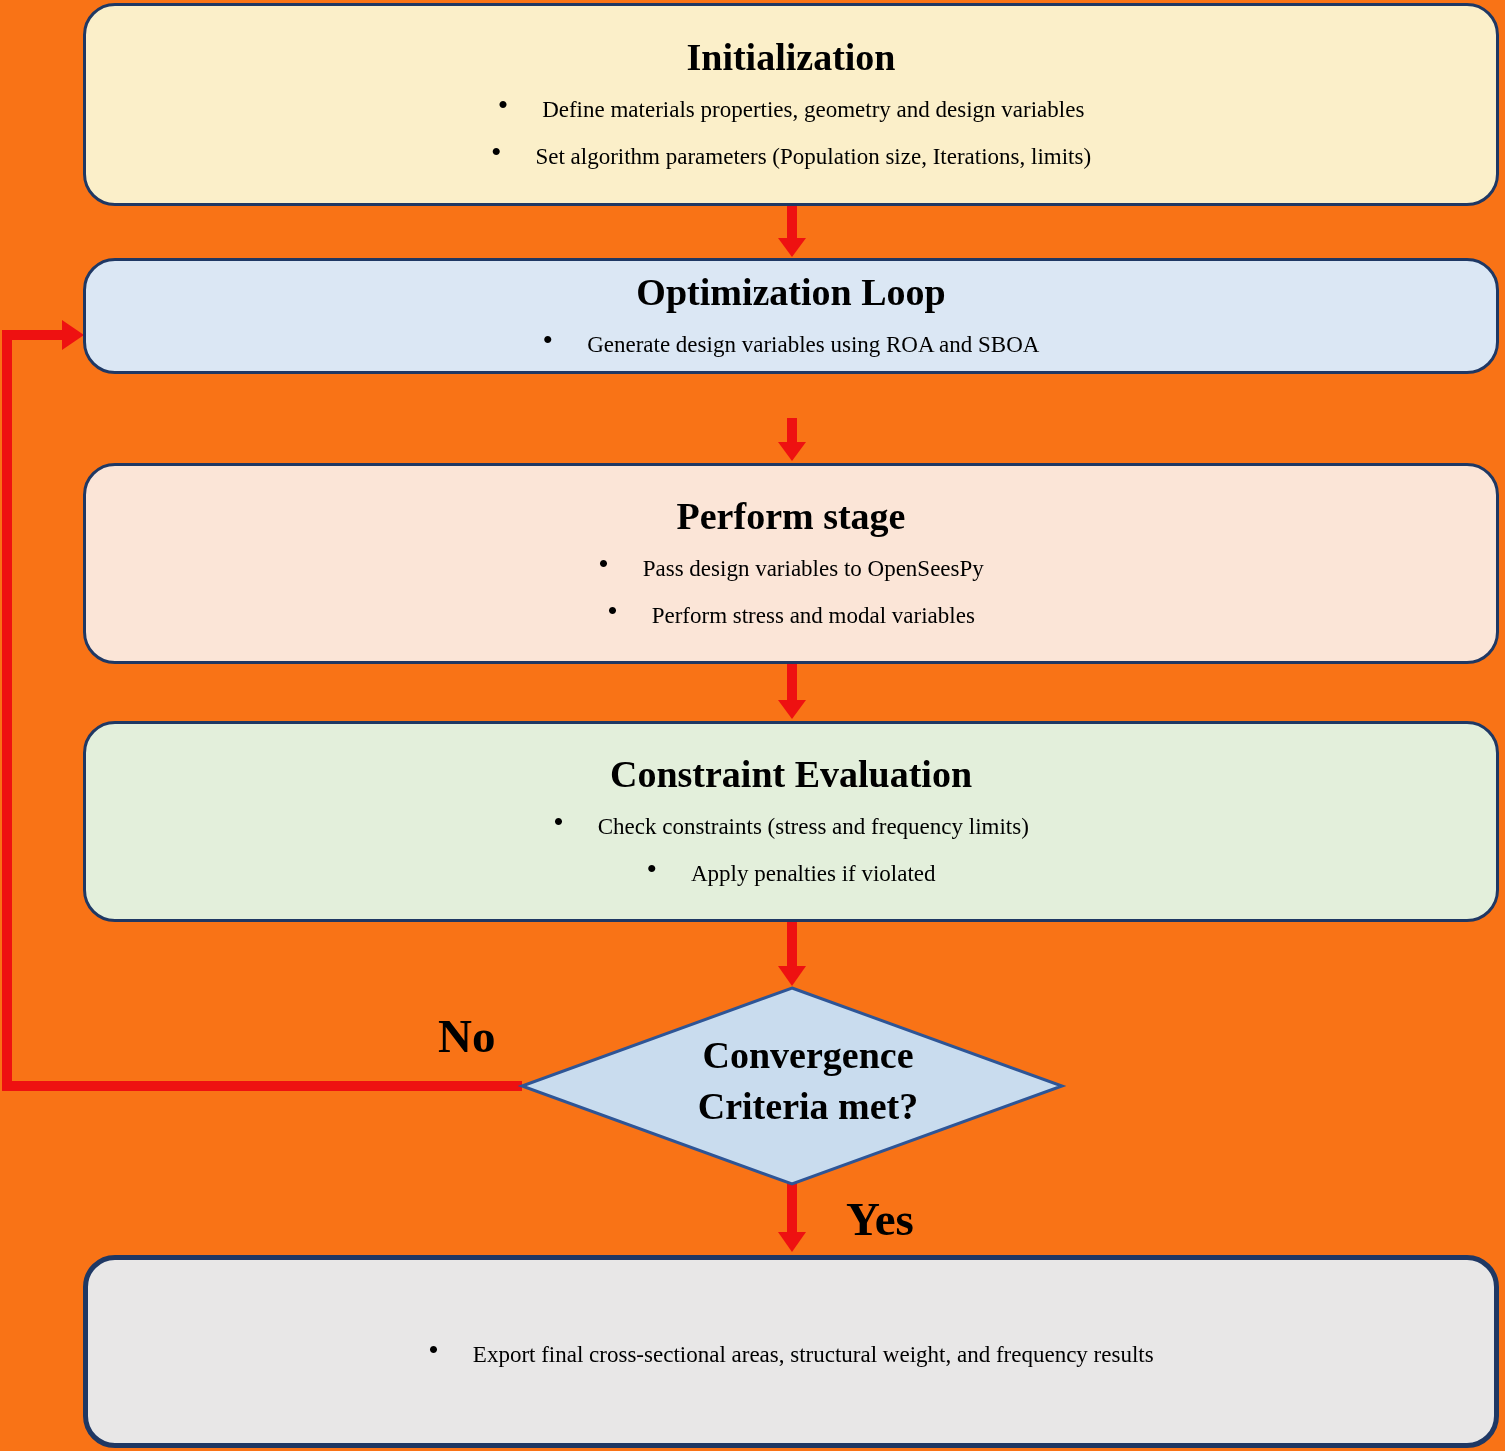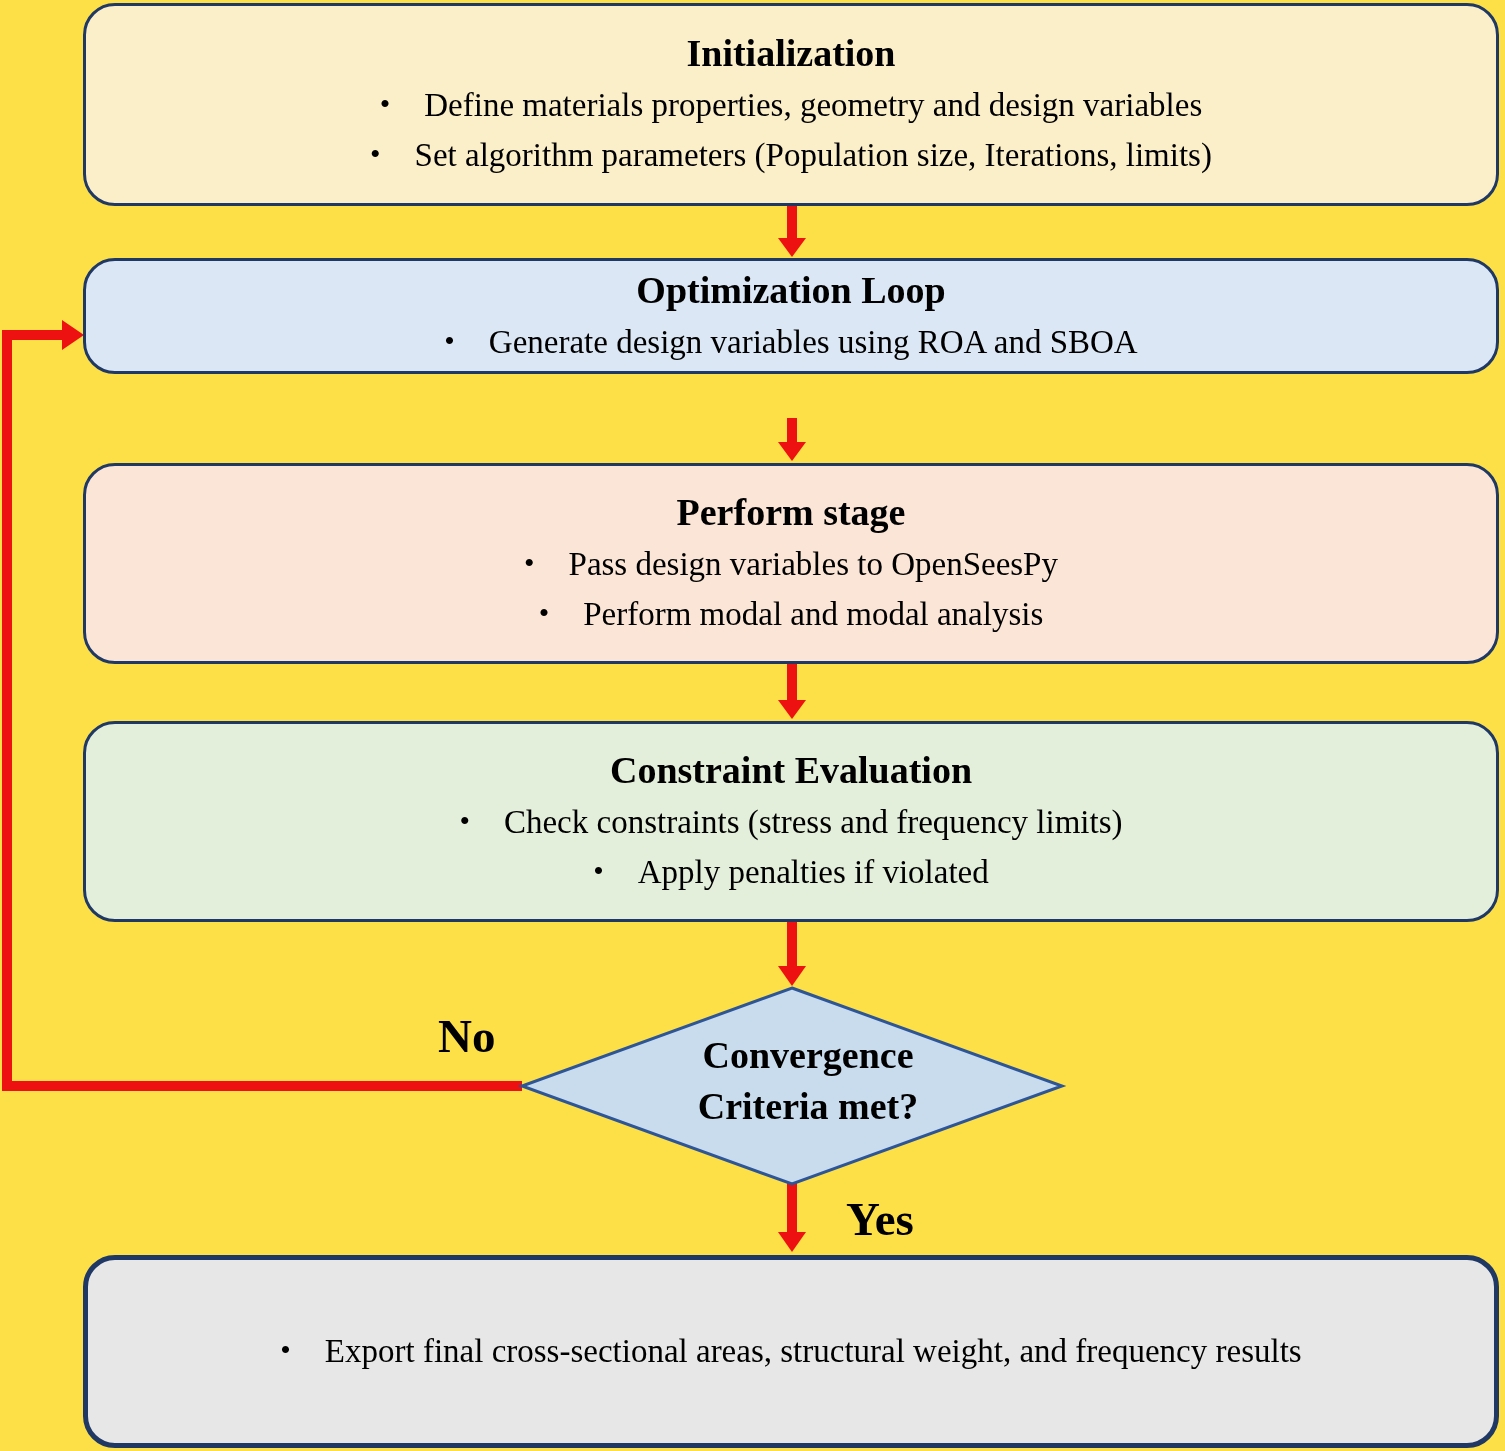--- a/index.html
+++ b/index.html
@@ -4,21 +4,21 @@
 <style>
   html, body {
     margin: 0;
     padding: 0;
     background: #ffffff;
   }
   .canvas {
     position: relative;
     width: 1505px;
     height: 1451px;
-    background: #fde047;
+    background: #f97316;
     font-family: "Liberation Serif", "DejaVu Serif", serif;
     color: #000000;
     overflow: hidden;
   }
   .connectors {
     position: absolute;
     left: 0;
     top: 0;
     z-index: 1;
   }
@@ -36,21 +36,21 @@
     gap: 11px;
     z-index: 2;
     text-align: center;
   }
   .node-title {
     font-weight: bold;
     font-size: 38px;
     line-height: 1.1;
   }
   .bullet-line {
-    font-size: 33px;
+    font-size: 23px;
     line-height: 1.2;
     display: flex;
     align-items: baseline;
     white-space: nowrap;
   }
   .bullet-line::before {
     content: "\2022";
     font-size: 30px;
     margin-right: 34px;
     position: relative;
@@ -119,21 +119,21 @@
   </div>
 
   <div class="node" id="box-optimization">
     <div class="node-title">Optimization Loop</div>
     <div class="bullet-line">Generate design variables using ROA and SBOA</div>
   </div>
 
   <div class="node" id="box-analysis">
     <div class="node-title">Perform stage</div>
     <div class="bullet-line">Pass design variables to OpenSeesPy</div>
-    <div class="bullet-line">Perform modal and modal analysis</div>
+    <div class="bullet-line">Perform stress and modal variables</div>
   </div>
 
   <div class="node" id="box-constraint">
     <div class="node-title">Constraint Evaluation</div>
     <div class="bullet-line">Check constraints (stress and frequency limits)</div>
     <div class="bullet-line">Apply penalties if violated</div>
   </div>
 
   <div class="diamond-text">
     <div>Convergence</div>

